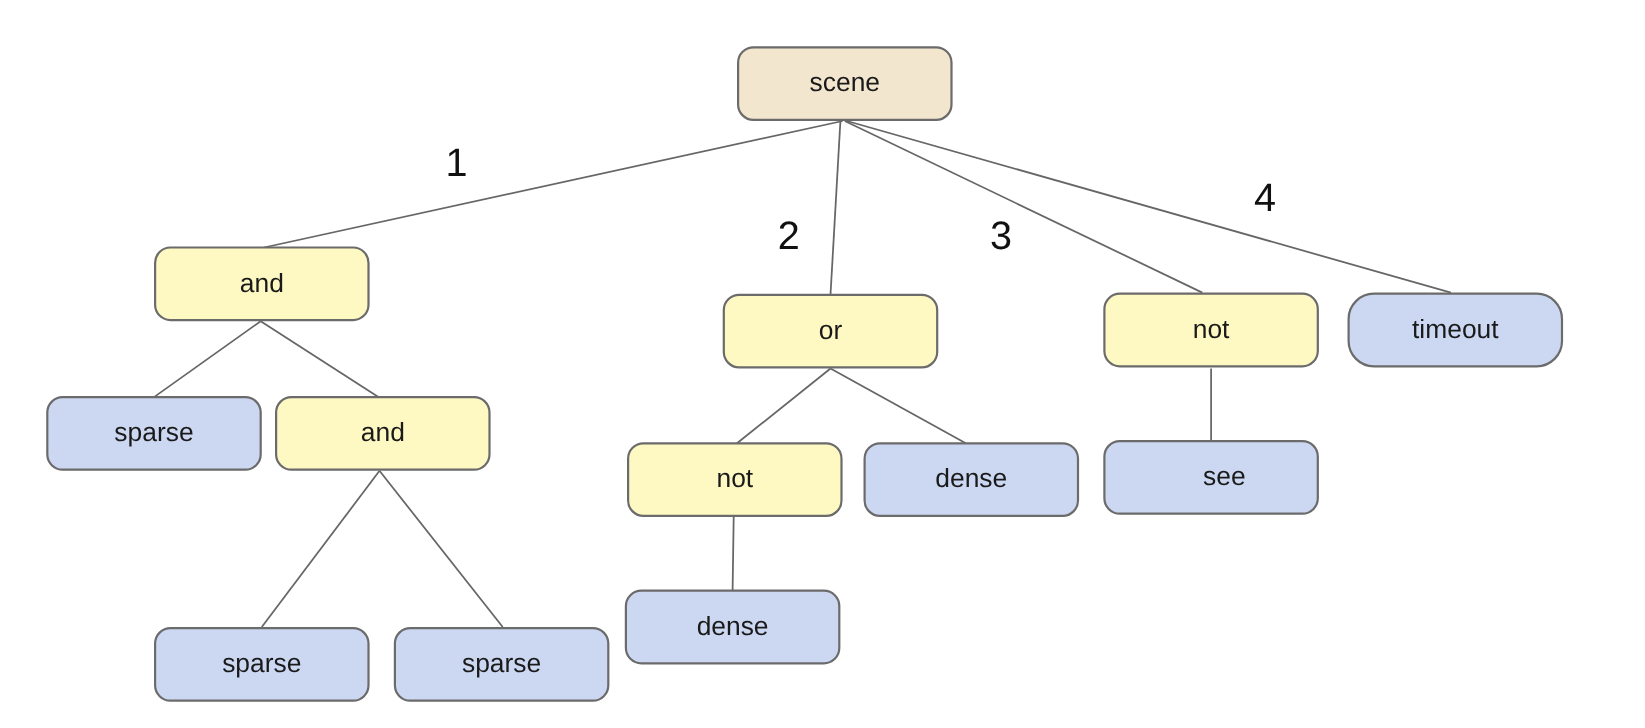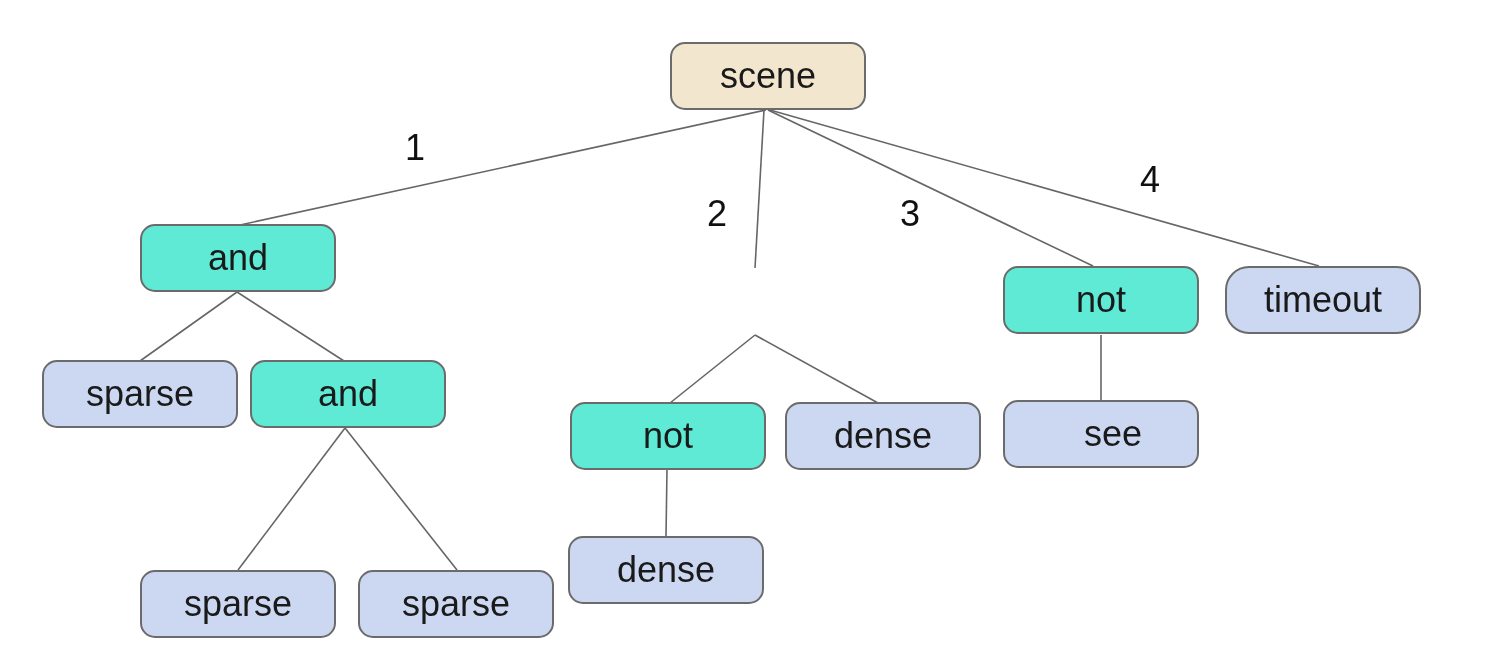--- a/index.html
+++ b/index.html
@@ -31,26 +31,26 @@
   .node {
     position: absolute;
     width: 196px;
     height: 68px;
     box-sizing: border-box;
     border: 2px solid #6b6b6b;
     border-radius: 15px;
     display: flex;
     align-items: center;
     justify-content: center;
-    font-size: 36px;
+    font-size: 24px;
     color: #1a1a1a;
     white-space: nowrap;
   }
   .node-root { background: #f3e6ce; }
-  .node-op   { background: #5eead4; }
+  .node-op   { background: #fef9c3; }
   .node-leaf { background: #ccd8f2; }
   .edge-label {
     position: absolute;
     transform: translate(-50%, -50%);
     font-size: 36px;
     color: #111111;
     line-height: 1;
   }
 </style>
 </head>
@@ -79,20 +79,21 @@
   <div class="edge-label" style="left:1150px; top:180px;">4</div>
 
   <div class="node node-root" style="left:670px;  top:42px;">scene</div>
 
   <div class="node node-op" style="left:140px;  top:224px;">and</div>
   <div class="node node-leaf" style="left:42px;   top:360px;">sparse</div>
   <div class="node node-op" style="left:250px;  top:360px;">and</div>
   <div class="node node-leaf" style="left:140px;  top:570px;">sparse</div>
   <div class="node node-leaf" style="left:358px;  top:570px;">sparse</div>
 
+  <div class="node node-op" style="left:657px;  top:267px;">or</div>
   <div class="node node-op" style="left:570px;  top:402px;">not</div>
   <div class="node node-leaf" style="left:568px;  top:536px;">dense</div>
   <div class="node node-leaf" style="left:785px;  top:402px;">dense</div>
 
   <div class="node node-op" style="left:1003px; top:266px;">not</div>
   <div class="node node-leaf" style="left:1003px; top:400px;padding-left:24px;">see</div>
 
   <div class="node node-leaf" style="left:1225px; top:266px;border-radius:24px;">timeout</div>
 
 </div>

